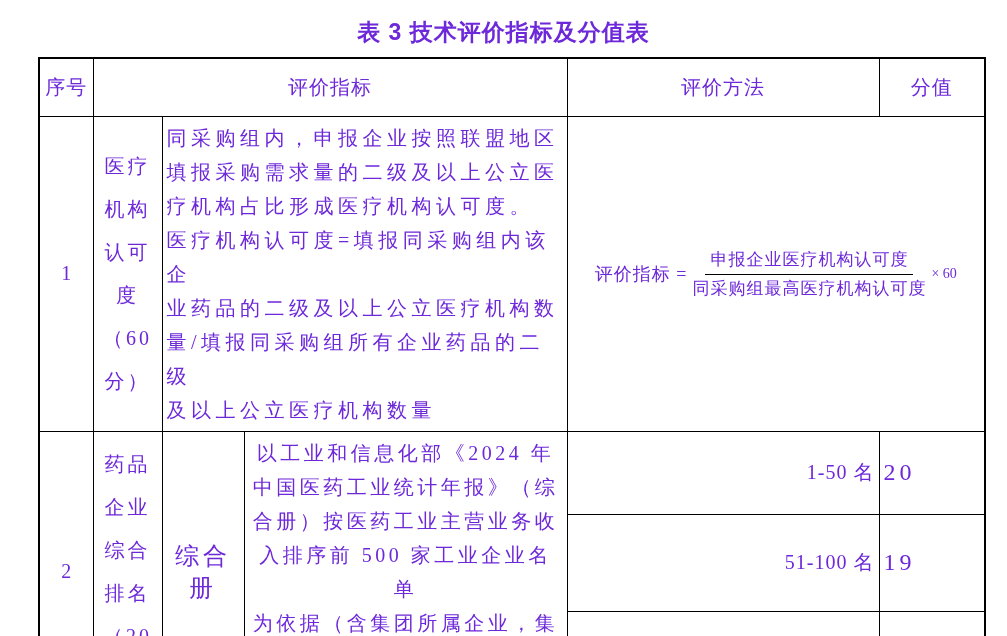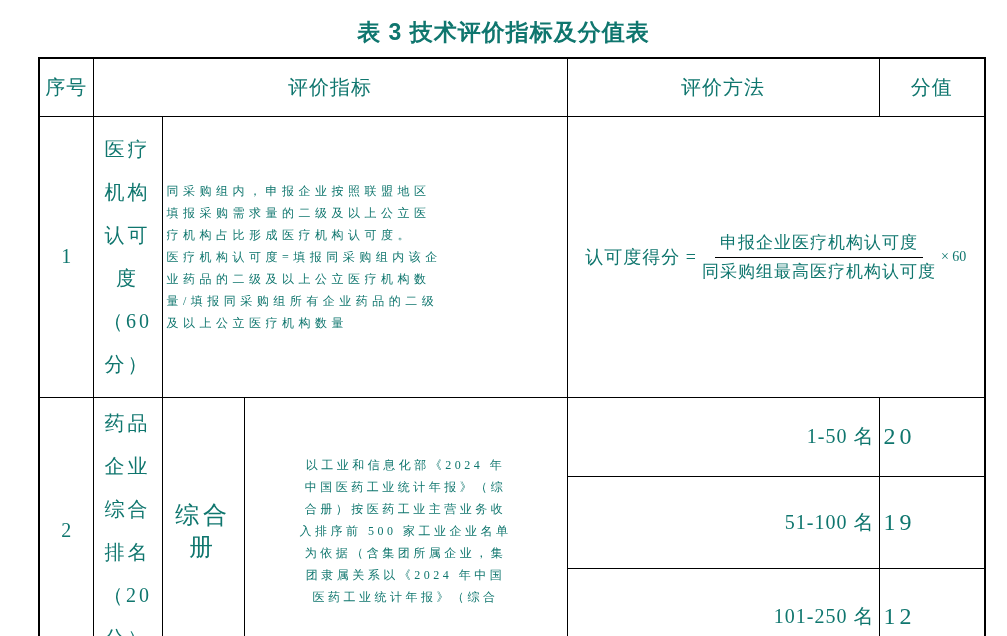--- a/index.html
+++ b/index.html
@@ -1,21 +1,21 @@
 <!DOCTYPE html>
 <html><head>
 <meta charset="utf-8">
 <style>
   html, body { margin: 0; padding: 0; background: #ffffff; }
   .page {
     position: relative;
     width: 1007px;
     height: 636px;
     background: #ffffff;
-    color: #0f766e;
+    color: #6d28d9;
     font-family: "Liberation Serif", "DejaVu Serif", serif;
     overflow: hidden;
   }
   .doc-title {
     position: absolute;
     top: 17px;
     left: 0;
     width: 100%;
     text-align: center;
     font-family: "Liberation Sans", "DejaVu Sans", sans-serif;
@@ -52,24 +52,24 @@
   }
   td.name-cell {
     font-size: 20px;
     text-align: center;
     vertical-align: middle;
     white-space: pre-line;
     line-height: 43px;
     letter-spacing: 3px;
   }
   td.desc-cell {
-    font-size: 12px;
+    font-size: 20px;
     vertical-align: middle;
     white-space: pre-line;
-    line-height: 22px;
+    line-height: 34px;
   }
   td.desc-r1 { letter-spacing: 4.5px; padding-left: 4px; }
   td.desc-r2 { letter-spacing: 3.5px; padding-left: 5px; text-align: center; }
   td.subcat-cell {
     font-size: 24px;
     text-align: center;
     vertical-align: middle;
     letter-spacing: 4px;
   }
   td.range-cell {
@@ -140,21 +140,21 @@
 分）</td>
       <td class="desc-cell desc-r1" colspan="2">同采购组内，申报企业按照联盟地区
 填报采购需求量的二级及以上公立医
 疗机构占比形成医疗机构认可度。
 医疗机构认可度=填报同采购组内该企
 业药品的二级及以上公立医疗机构数
 量/填报同采购组所有企业药品的二级
 及以上公立医疗机构数量</td>
       <td class="formula-cell" colspan="2">
         <div class="formula">
-          <span class="formula-lhs">认可度得分 =</span>
+          <span class="formula-lhs">评价指标 =</span>
           <span class="frac">
             <span class="num">申报企业医疗机构认可度</span>
             <span class="den">同采购组最高医疗机构认可度</span>
           </span>
           <span class="formula-mul">× 60</span>
         </div>
       </td>
     </tr>
 
     <tr style="height:66px">

